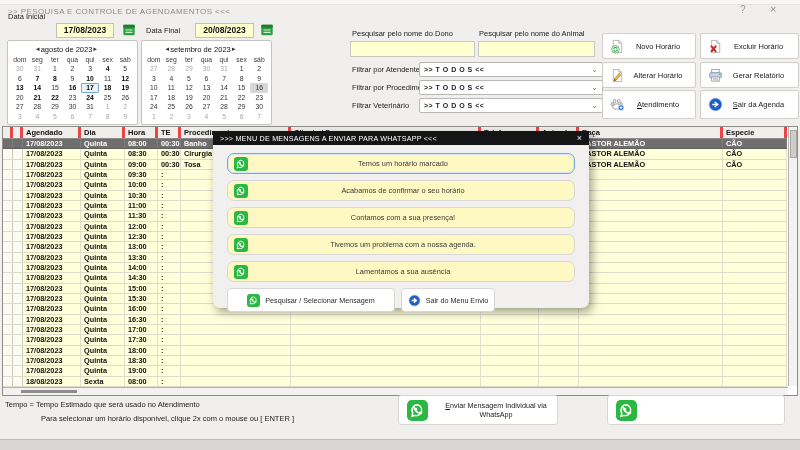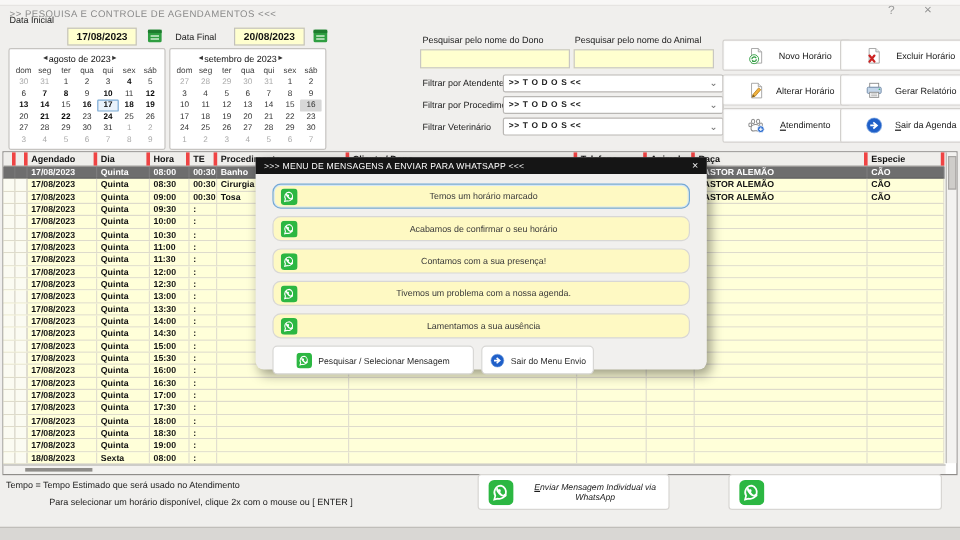--- a/index.html
+++ b/index.html
@@ -40,21 +40,21 @@
 
   
   .search-input{top:41px;height:14px;background:#ffffcf;border:1px solid #c9c7c3;}
   .dropdown{height:13px;background:#fff;border:1px solid #b9b7b4;border-radius:2px;display:flex;
             align-items:center;justify-content:space-between;padding:0 4px;}
   .dd-value{font-size:7px;font-weight:bold;color:#222;letter-spacing:.5px;}
   .dd-chevron{font-size:8px;color:#777;line-height:6px;}
 
   
   .act-btn{background:#fff;border:1px solid #d2d0cd;border-radius:2px;display:flex;align-items:center;
-           box-shadow:0 0 0 1px #fcfcfb inset;padding-left:13px;}
+           box-shadow:0 0 0 1px #fcfcfb inset;}
   .act-btn svg{width:15px;height:15px;margin-left:7px;flex:0 0 auto;}
   .act-label{flex:1;text-align:center;font-size:7.5px;color:#1a1a1a;padding-right:4px;}
 
   
   #table-wrap{left:2px;top:126px;width:794px;height:268px;border:1px solid #8f8d8a;background:#fff;}
   #thead{display:grid;grid-template-columns:10px 10px 58px 44px 33px 23px 110px 190px 58px 40px 144px 1fr;
          height:11px;background:#efeeeb;border-bottom:1px solid #8f8d8a;width:784px;}
   #thead .th{font-size:7.5px;font-weight:bold;color:#111;padding:1px 0 0 3px;border-right:3px solid #ef4444;
              white-space:nowrap;overflow:hidden;}
   #tbody{position:absolute;left:0;top:12px;width:784px;height:248px;display:flex;flex-direction:column;}
@@ -74,21 +74,21 @@
   #hthumb{position:absolute;left:18px;top:2px;width:56px;height:3px;background:#8f8d8a;}
 
   
   .hint{left:5px;font-size:7.5px;color:#222;}
 
   
   .wa-big{top:395px;height:28px;background:#fff;border:1px solid #d8d6d3;border-radius:3px;
           display:flex;align-items:center;}
   .wa-big .wa-ic{width:21px;height:21px;margin:0 9px 0 8px;}
   .wa-big .wa-ic svg{width:21px;height:21px;}
-  .wa-big .wa-label{flex:1;text-align:center;font-size:7.2px;color:#1a1a1a;padding-right:2px;font-style:italic;}
+  .wa-big .wa-label{flex:1;text-align:center;font-size:7.2px;color:#1a1a1a;padding-right:2px;}
 
   
   #modal{left:213px;top:131px;width:376px;height:177px;background:#f1f0ee;border-radius:0 0 7px 7px;
          box-shadow:3px 4px 10px rgba(0,0,0,.38);z-index:50;}
   #modal-title{height:14px;background:#151515;color:#fff;display:flex;align-items:center;
                justify-content:space-between;padding:0 7px;}
   #modal-title .t{font-size:7.2px;letter-spacing:.2px;}
   #modal-title .x{font-size:9px;color:#eee;cursor:default;}
   #msg-list{padding:8px 14px 0 14px;}
   .msg-btn{height:19px;background:#fef9c3;border:1px solid #d8d7d5;border-radius:7px;display:flex;

